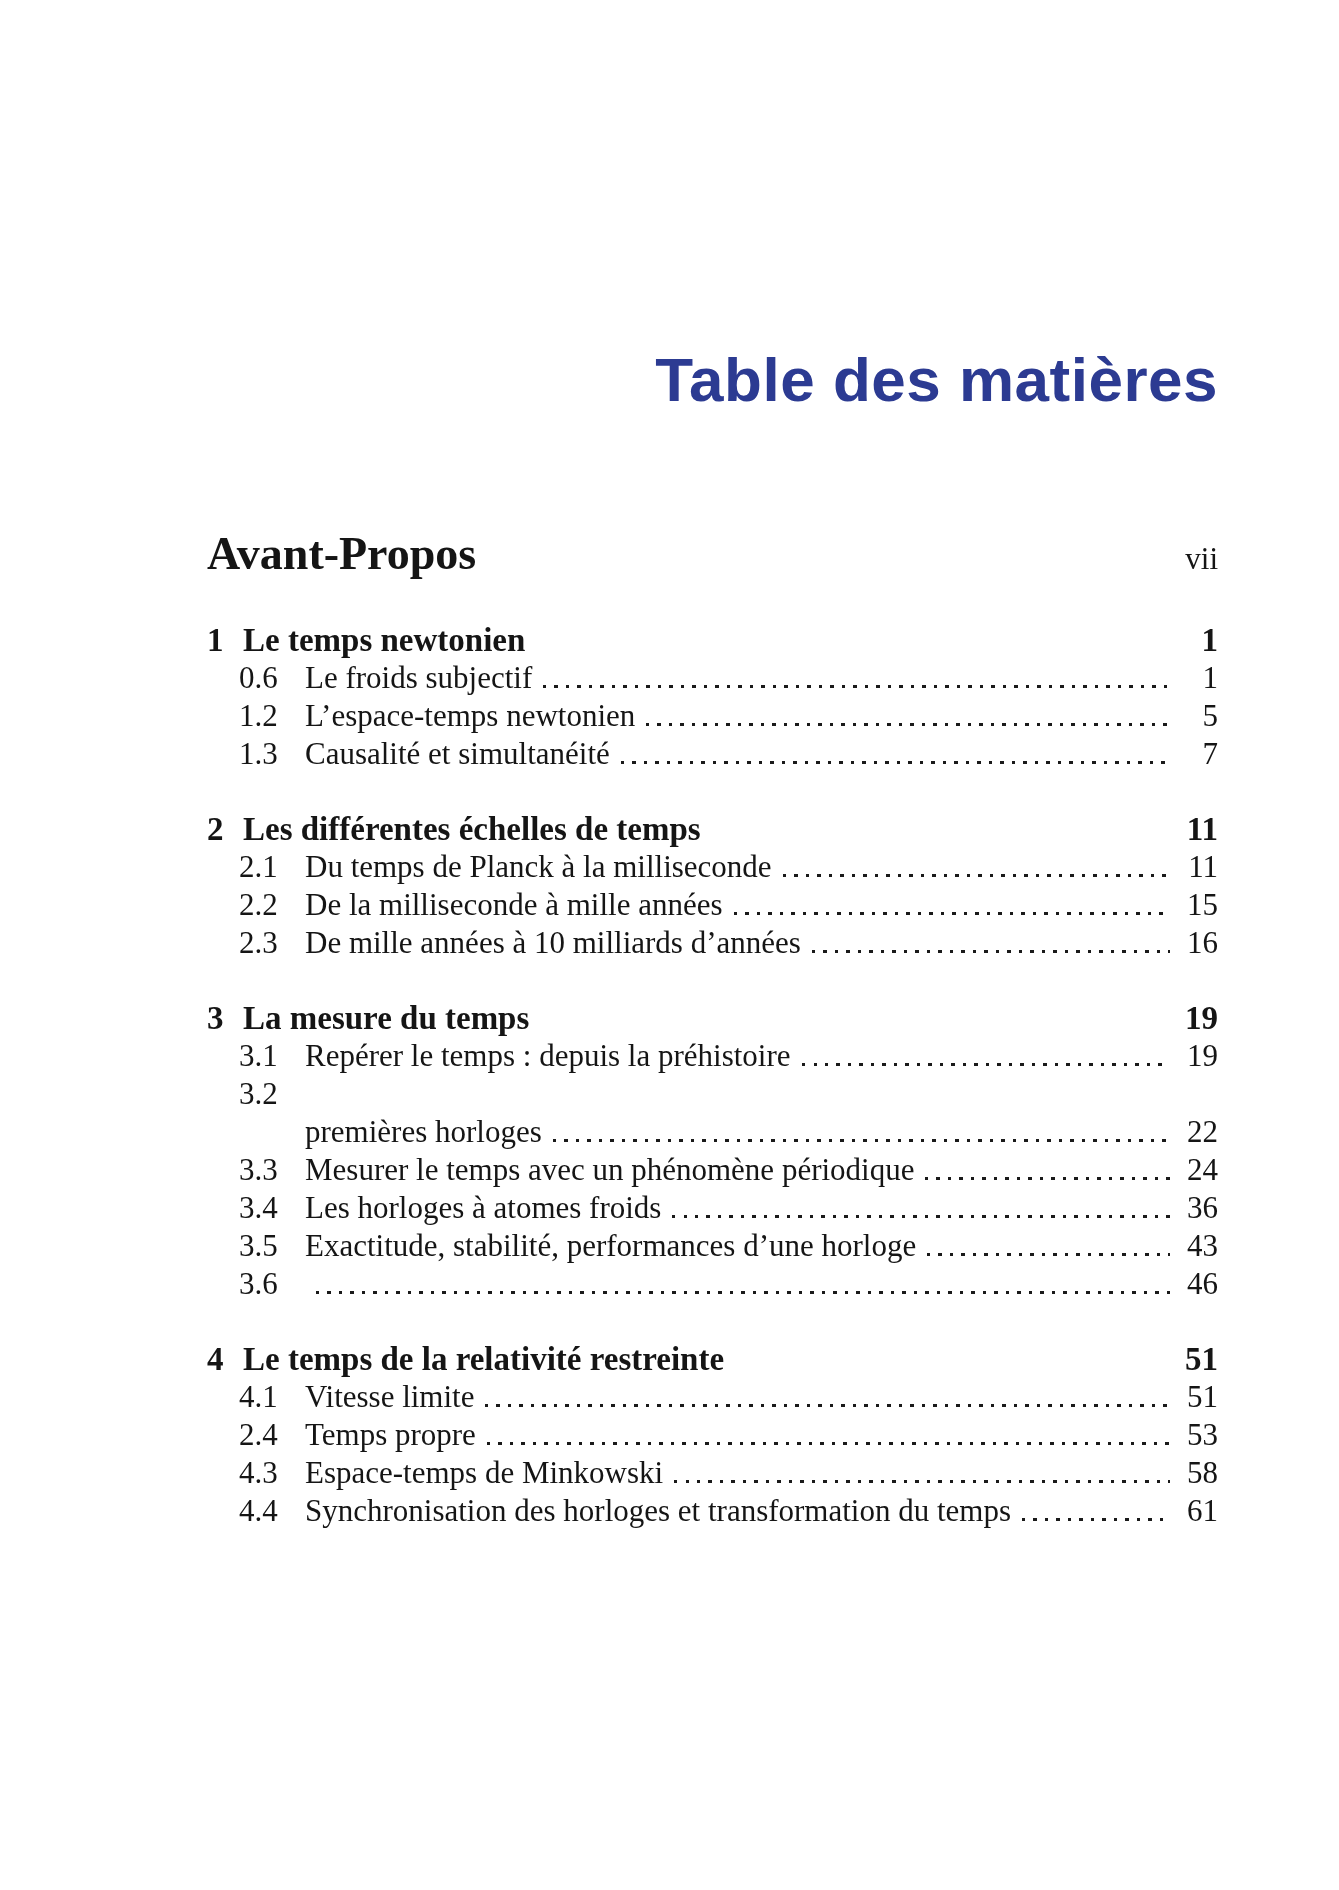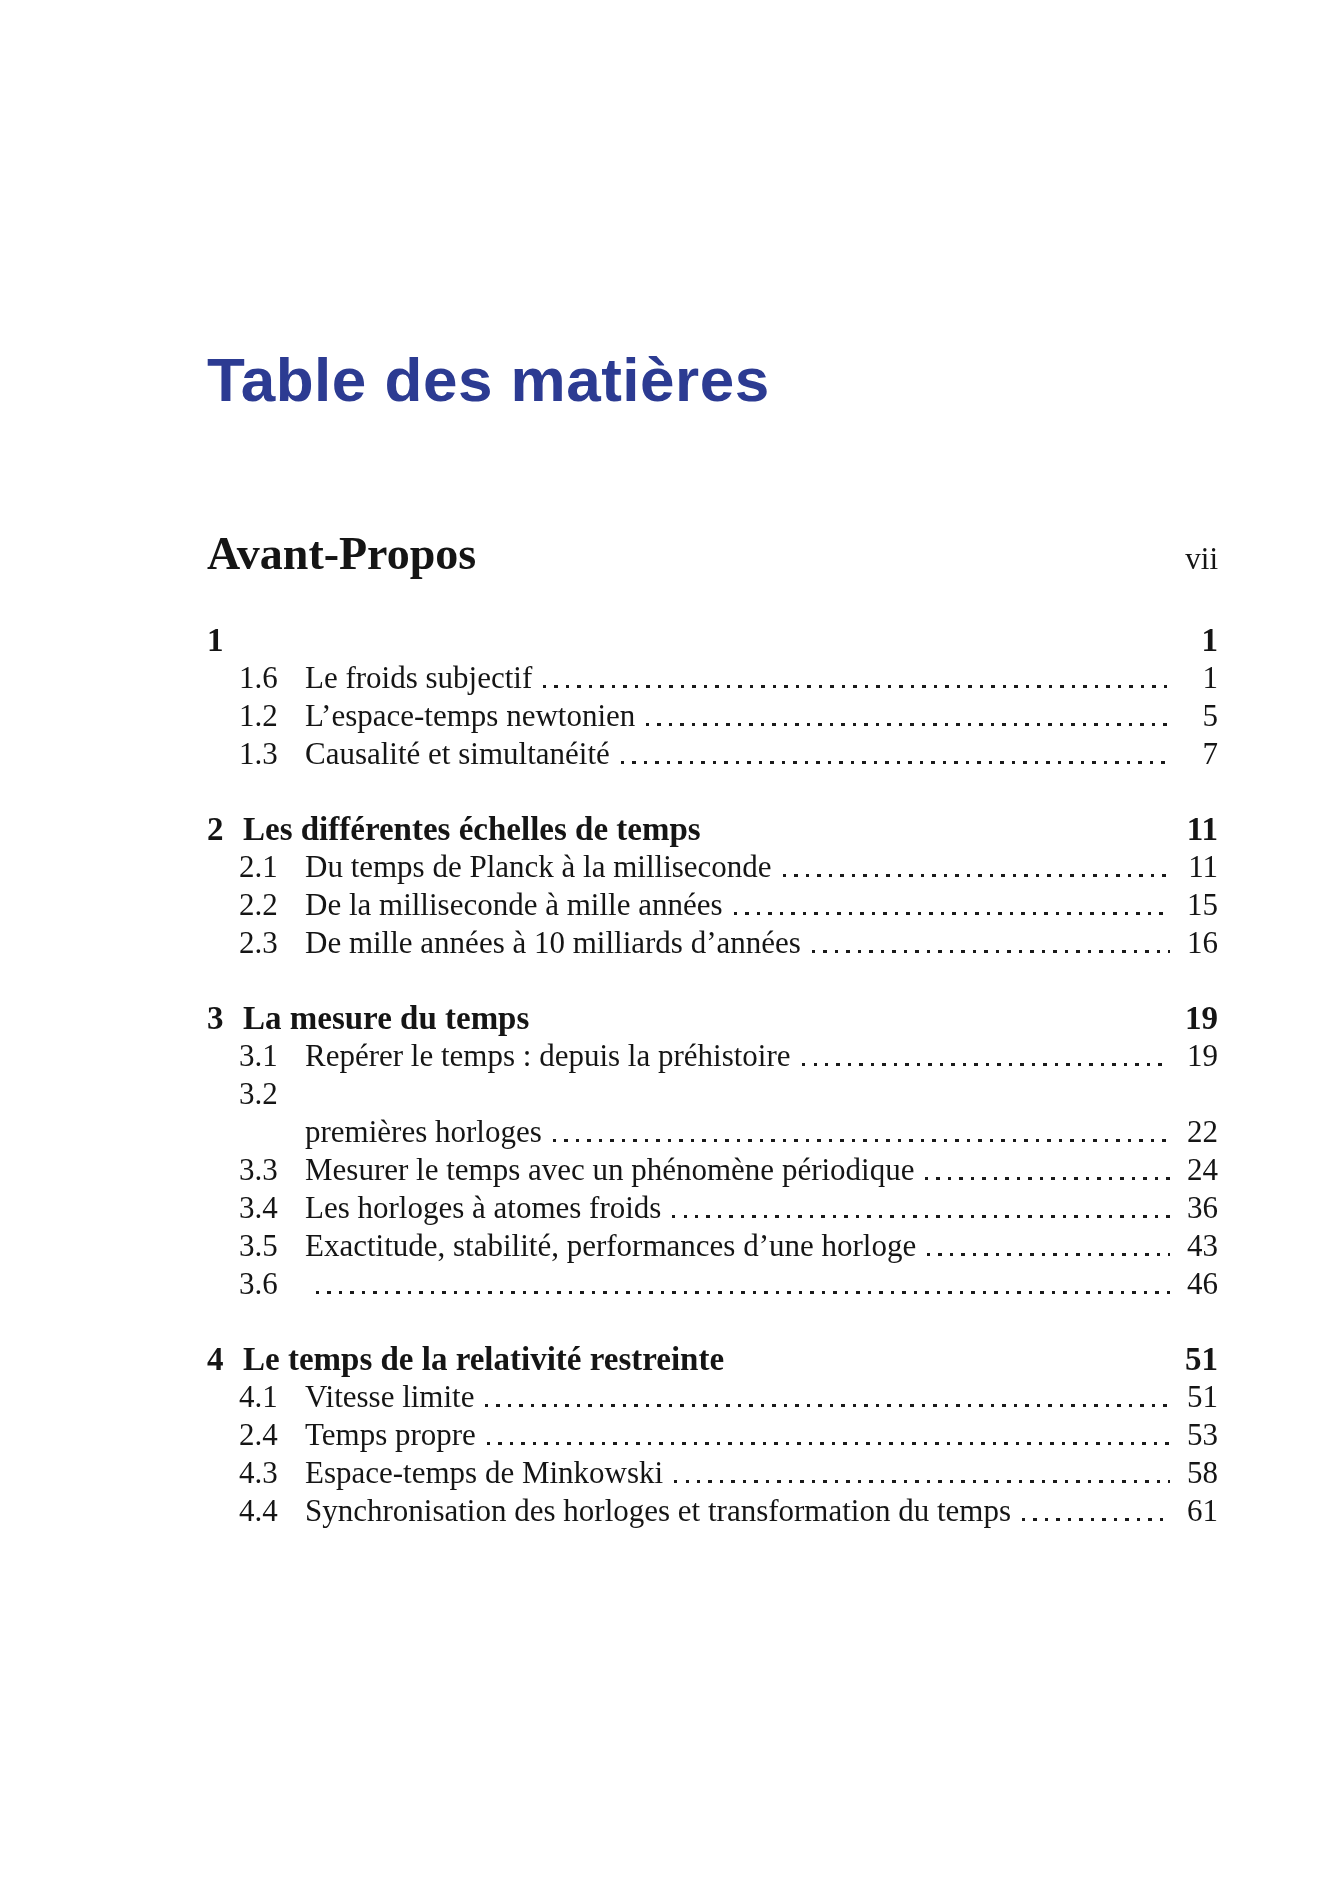--- a/index.html
+++ b/index.html
@@ -16,21 +16,21 @@
     overflow: hidden;
   }
   .page {
     position: absolute;
     left: 207px;
     top: 0;
     width: 1011px;
   }
   .doc-title {
     margin-top: 345px;
-    text-align: left;
+    text-align: right;
     font-family: "Liberation Sans", sans-serif;
     font-weight: bold;
     font-size: 62px;
     line-height: 70px;
     letter-spacing: 0.5px;
     white-space: nowrap;
   }
   .row {
     display: flex;
     align-items: baseline;
@@ -90,26 +90,27 @@
 
   <div class="row front-row">
     <span class="front-label">Avant-Propos</span>
     <span class="spacer"></span>
     <span class="page-num">vii</span>
   </div>
 
   <div class="chapter first">
     <div class="row chapter-row">
       <span class="ch-num">1</span>
+      <span class="entry-title">Le temps newtonien</span>
       <span class="spacer"></span>
       <span class="page-num">1</span>
     </div>
     <div class="row">
       <span class="sec-indent"></span>
-      <span class="sec-num">1.6</span>
+      <span class="sec-num">0.6</span>
       <span class="entry-title">Le froids subjectif</span>
       <span class="leader"></span>
       <span class="page-num">1</span>
     </div>
     <div class="row">
       <span class="sec-indent"></span>
       <span class="sec-num">1.2</span>
       <span class="entry-title">L’espace-temps newtonien</span>
       <span class="leader"></span>
       <span class="page-num">5</span>

